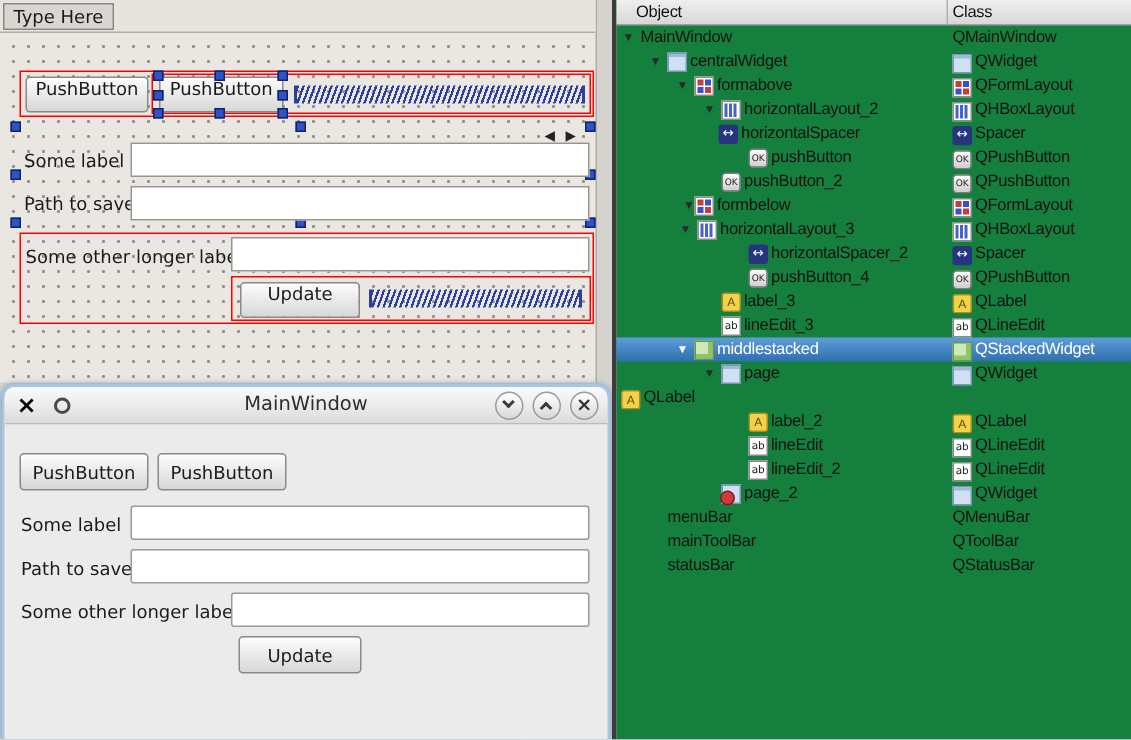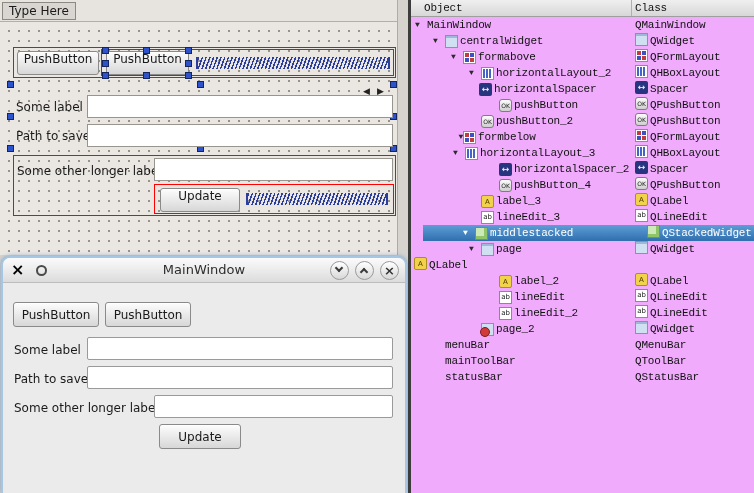--- a/index.html
+++ b/index.html
@@ -75,31 +75,31 @@
   #p-lbl1 { left: 11px; top: 60px; }  #p-lbl2 { left: 11px; top: 89px; }  #p-lbl3 { left: 11px; top: 118px; }
   .p-input { position: absolute; background: #fff; border: 1px solid #9a9a9a; border-radius: 2px;
              font-family: "DejaVu Sans", sans-serif; font-size: 12px; padding: 0 4px; }
   #p-in1 { left: 84px;  top: 54px;  width: 306px; height: 23px; }
   #p-in2 { left: 84px;  top: 83px;  width: 306px; height: 23px; }
   #p-in3 { left: 151px; top: 112px; width: 239px; height: 23px; }
   #p-update { left: 156px; top: 141px; width: 82px; height: 25px; }
 
   
   .divider { position: absolute; left: 408px; top: 0; width: 3px; height: 493px; background: #3c3c3c; }
-  .inspector { position: absolute; left: 411px; top: 0; width: 343px; height: 493px; background: #f0abfc;
-               font-family: Liberation Mono, monospace; font-size: 11px; letter-spacing: -0.2px; color: #111; }
+  .inspector { position: absolute; left: 411px; top: 0; width: 343px; height: 493px; background: #15803d;
+               font-family: Liberation Sans, sans-serif; font-size: 11px; letter-spacing: -0.2px; color: #111; }
   .tree-header { display: flex; height: 17px; background: linear-gradient(#efefef, #d7d7d7); border-bottom: 1px solid #9f9f9f; }
   .th-obj { width: 221px; flex: none; padding-left: 13px; line-height: 16px; border-right: 1px solid #b0b0b0; }
   .th-cls { flex: 1; padding-left: 3px; line-height: 16px; }
   .tree-row { display: flex; height: 16px; line-height: 16px; align-items: center; }
   .cell-obj { width: 221px; flex: none; display: flex; align-items: center; overflow: hidden; white-space: nowrap; }
-  .cell-cls { flex: 1; display: flex; align-items: flex-start; overflow: hidden; white-space: nowrap; padding-left: 3px; }
+  .cell-cls { flex: 1; display: flex; align-items: flex-end; overflow: hidden; white-space: nowrap; padding-left: 3px; }
   .tw { width: 12px; flex: none; font-size: 8px; color: #2a2a2a; }
   .tw.arrow::before { content: "▼"; }
-  .tree-row.selected { background: linear-gradient(#5e9dd6, #2f6fae); color: #fff; margin-left: 12px; }
+  .tree-row.selected { background: linear-gradient(#5e9dd6, #2f6fae); color: #fff; }
   .tree-row.selected .tw.arrow::before { color: #fff; }
 
   .ticon { width: 13px; height: 13px; flex: none; margin-right: 2px; position: relative; display: inline-block; }
   .ticon-widget { background: #cfe0f2; border: 1px solid #7b97b8; box-shadow: inset 0 2px 0 #9db8d8; }
   .ticon-form { background: #fff; border: 1px solid #8f8b85; background-repeat: no-repeat;
                 background-image: linear-gradient(#c23d3d,#c23d3d), linear-gradient(#3d52c2,#3d52c2),
                                   linear-gradient(#3d52c2,#3d52c2), linear-gradient(#c23d3d,#c23d3d);
                 background-size: 4px 4px; background-position: 1px 1px, 6px 1px, 1px 6px, 6px 6px; }
   .ticon-hbox { background: #fff; border: 1px solid #8f8b85; background-repeat: no-repeat;
                 background-image: linear-gradient(#4663c8,#4663c8), linear-gradient(#4663c8,#4663c8), linear-gradient(#4663c8,#4663c8);

